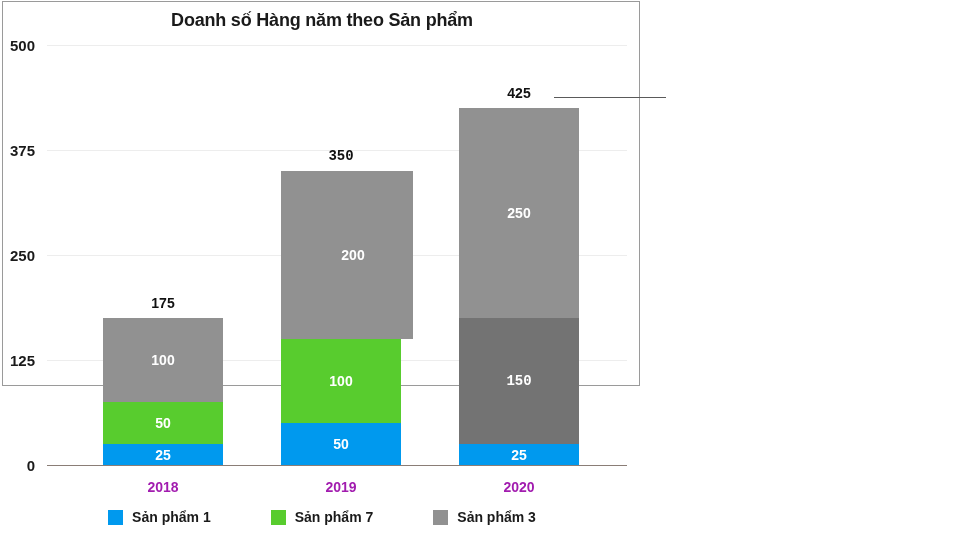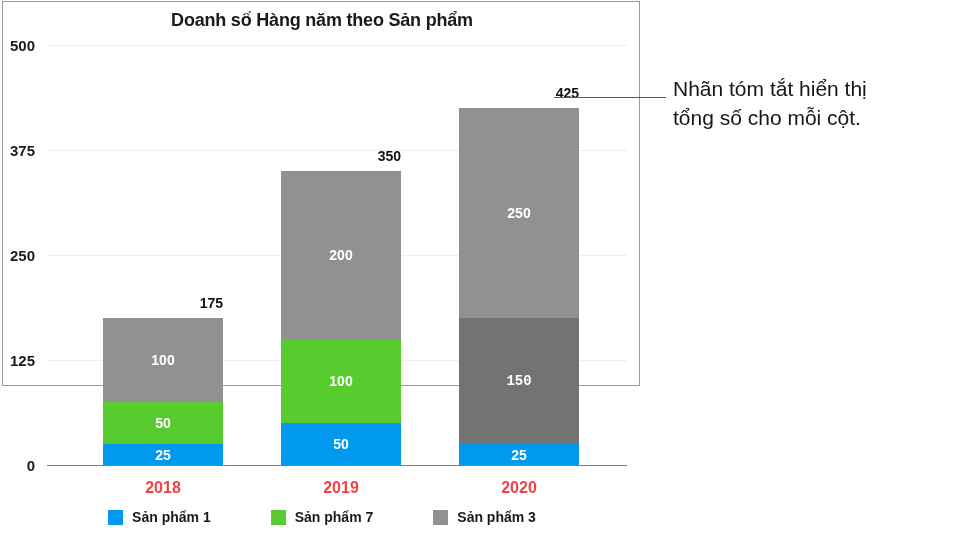--- a/index.html
+++ b/index.html
@@ -95,34 +95,34 @@
     align-items: center;
     justify-content: center;
     color: #ffffff;
     font-size: 14px;
     font-weight: bold;
   }
   .total-label {
     position: absolute;
     left: 0;
     width: 120px;
-    text-align: right;
+    text-align: center;
     font-size: 14px;
     font-weight: bold;
     color: #111111;
   }
 
   
   .catlabel {
     position: absolute;
     width: 120px;
     text-align: center;
-    font-size: 16px;
-    font-weight: bold;
-    color: #ef4444;
+    font-size: 14px;
+    font-weight: bold;
+    color: #a21caf;
   }
 
   
   .legend {
     position: absolute;
     left: 0;
     top: 507px;
     width: 638px;
     display: flex;
     justify-content: center;
@@ -188,22 +188,22 @@
       <div class="axis-baseline" style="top:420px;"></div>
 
       <div class="bar-group" style="left:56px; height:147px;border-radius:23px;">
         <div class="total-label" style="top:-23px;">175</div>
         <div class="seg" style="bottom:63px; height:84px; background:#919191;">100</div>
         <div class="seg" style="bottom:21px; height:42px; background:#58cc2e;">50</div>
         <div class="seg" style="bottom:0px; height:21px; background:#0099ee;">25</div>
       </div>
 
       <div class="bar-group" style="left:234px; height:294px;">
-        <div class="total-label" style="top:-23px;">350</div>
-        <div class="seg" style="bottom:126px; height:168px; background:#919191;">200</div>
+        <div class="total-label" style="top:-23px;font-family:Liberation Mono, monospace;">350</div>
+        <div class="seg" style="bottom:126px; height:168px; background:#919191;padding-left:12px;">200</div>
         <div class="seg" style="bottom:42px; height:84px; background:#58cc2e;">100</div>
         <div class="seg" style="bottom:0px; height:42px; background:#0099ee;">50</div>
       </div>
 
       <div class="bar-group" style="left:412px; height:357px;">
         <div class="total-label" style="top:-23px;">425</div>
         <div class="seg" style="bottom:147px; height:210px; background:#919191;">250</div>
         <div class="seg" style="bottom:21px; height:126px; background:#737373;font-family:Liberation Mono, monospace;">150</div>
         <div class="seg" style="bottom:0px; height:21px; background:#0099ee;">25</div>
       </div>
@@ -225,18 +225,14 @@
       </div>
       <div class="legend-item">
         <span class="legend-swatch" style="background:#919191;"></span>
         <span class="legend-text">Sản phẩm 3</span>
       </div>
     </div>
 
   </div>
 
   <div class="callout-line"></div>
-  <div class="callout-text">
-    <div>Nhãn tóm tắt hiển thị</div>
-    <div>tổng số cho mỗi cột.</div>
-  </div>
 
 </div>
 
 </body></html>

